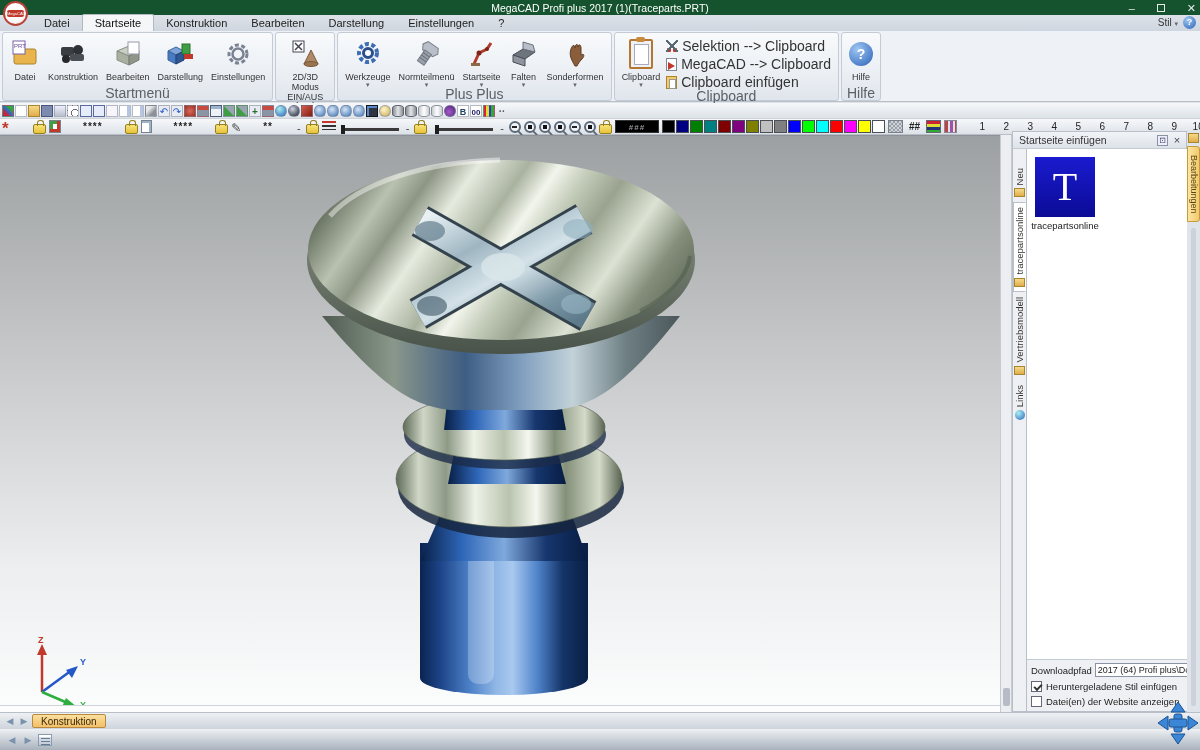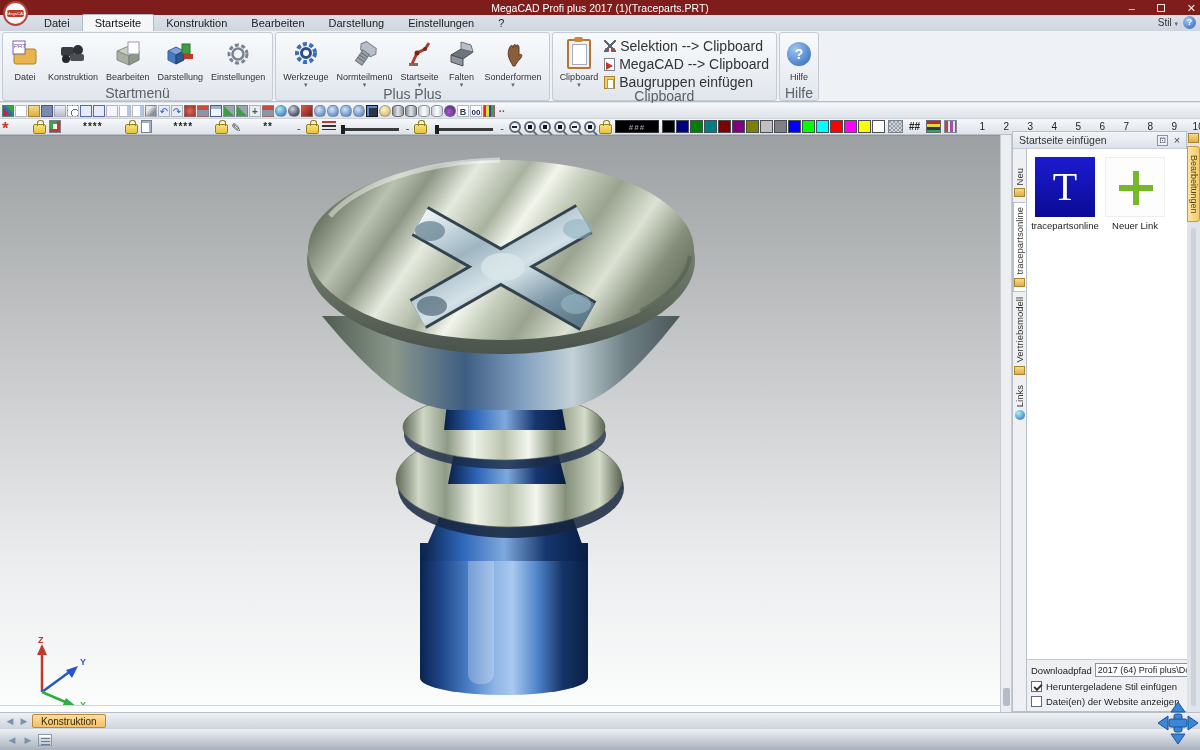--- a/index.html
+++ b/index.html
@@ -1,20 +1,20 @@
 <!DOCTYPE html>
 <html><head>
 <meta charset="utf-8">
 <style>
   html,body{margin:0;padding:0;background:#000;}
   *{box-sizing:border-box;font-family:"Liberation Sans",sans-serif;}
   #app{position:relative;width:1200px;height:750px;overflow:hidden;background:#dfe3ea;}
 
   
-  .titlebar{position:absolute;left:0;top:0;width:1200px;height:15px;background:#7f1d1d;color:#fff;
+  .titlebar{position:absolute;left:0;top:0;width:1200px;height:15px;background:#14532d;color:#fff;
     display:flex;align-items:center;justify-content:center;font-size:10.5px;}
   .wctrl{position:absolute;right:4px;top:0;height:15px;display:flex;align-items:center;gap:22px;color:#e8e8e8;font-size:11px;}
   .wctrl span{cursor:default;line-height:14px;}
   .wc-max{display:inline-block;width:8px;height:8px;border:1px solid #e8e8e8;}
   .logo{position:absolute;left:3px;top:1px;width:25px;height:25px;border-radius:50%;z-index:30;
     background:radial-gradient(circle at 45% 40%,#fdfdfd 55%,#e8c9c9 100%);border:2px solid #b8423a;
     display:flex;align-items:center;justify-content:center;}
   .logo i{display:block;width:17px;height:7px;background:#c0392b;border-radius:2px;color:#fff;
     font-size:4px;font-style:normal;text-align:center;line-height:7px;}
 
@@ -282,20 +282,36 @@
                 <circle cx="15" cy="15" r="9" fill="none" stroke="#7a8292" stroke-width="3" stroke-dasharray="4 2.5"></circle>
                 <circle cx="15" cy="15" r="5.5" fill="none" stroke="#7a8292" stroke-width="2.5"></circle>
               </svg>
           </span>
           <span>Einstellungen</span>
         </div>
       </div>
       <div class="glabel">Startmenü</div>
     </div>
 
+    <div class="rgroup">
+      <div class="rbody">
+        <div class="rbtn" style="max-width:52px;">
+          <span class="ric">
+            <svg width="32" height="32">
+                <rect x="4" y="3" width="11" height="11" fill="#fff" stroke="#445"></rect>
+                <path d="M6 5 L13 12 M13 5 L6 12" stroke="#445" stroke-width="1.5"></path>
+                <polygon points="22,12 29,26 15,26" fill="#b08968" stroke="#7a5a3a"></polygon>
+                <ellipse cx="22" cy="26" rx="7" ry="2.5" fill="#9a7350" stroke="#7a5a3a"></ellipse>
+              </svg>
+          </span>
+          <span>2D/3D Modus EIN/AUS</span>
+        </div>
+      </div>
+      <div class="glabel">Schalter</div>
+    </div>
 
     <div class="rgroup">
       <div class="rbody">
         <div class="rbtn">
           <span class="ric">
             <svg width="30" height="30">
                 <circle cx="15" cy="14" r="9" fill="none" stroke="#3d6db5" stroke-width="4" stroke-dasharray="4 2.5"></circle>
                 <circle cx="15" cy="14" r="4.5" fill="#fff" stroke="#2a4f8a" stroke-width="3"></circle>
               </svg>
           </span>
@@ -364,21 +380,21 @@
           <div class="clipitem">
             <span class="ci ci-scissors"></span>
             <span>Selektion --&gt; Clipboard</span>
           </div>
           <div class="clipitem">
             <span class="ci ci-megacopy"></span>
             <span>MegaCAD --&gt; Clipboard</span>
           </div>
           <div class="clipitem">
             <span class="ci ci-paste"></span>
-            <span>Baugruppen einfügen</span>
+            <span>Clipboard einfügen</span>
           </div>
         </div>
       </div>
       <div class="glabel">Clipboard</div>
     </div>
 
     <div class="rgroup">
       <div class="rbody">
         <div class="rbtn">
           <span class="ric">
@@ -662,26 +678,20 @@
       <div class="pcontent">
         <div class="tiles">
 
             <div class="tile" data-kind="tpo">
               <div class="tileimg">
                 <span>T</span>
               </div>
               <div class="tilelabel">tracepartsonline</div>
             </div>
 
-            <div class="tile" data-kind="add">
-              <div class="tileimg">
-                <span>+</span>
-              </div>
-              <div class="tilelabel">Neuer Link</div>
-            </div>
           </div>
         <div class="pfill"></div>
         <div class="pbottom">
           <div class="dlrow">
             <span>Downloadpfad</span>
             <span class="dlinput">2017 (64) Profi plus\Downloads\</span>
 
           </div>
           <div class="cbrow">
             <span class="cb on"></span>

